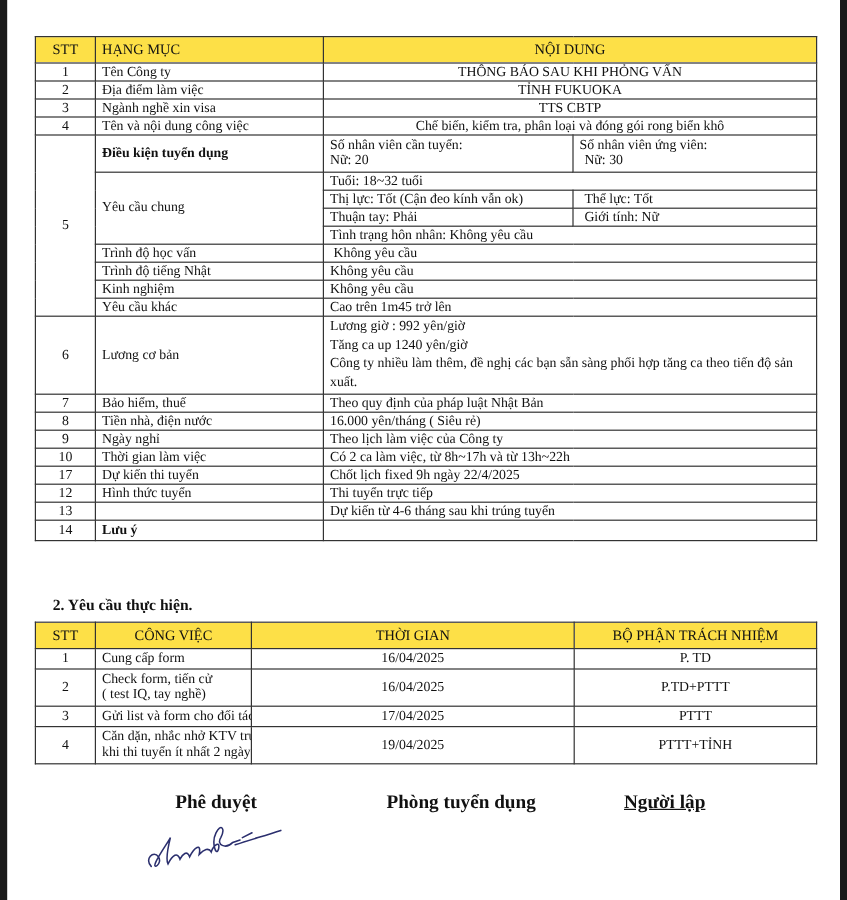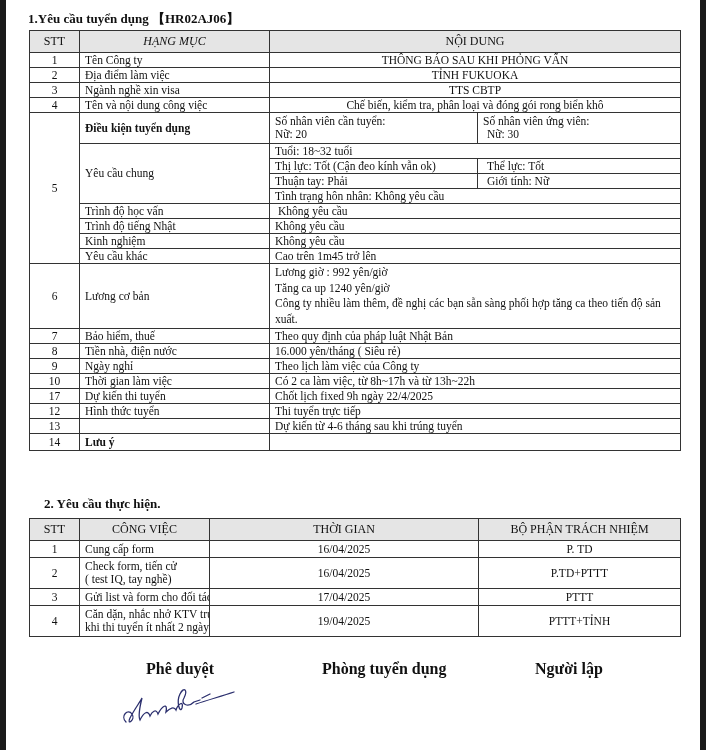--- a/index.html
+++ b/index.html
@@ -18,38 +18,37 @@
     position: absolute; font-weight: bold; font-size: 13px; line-height: 14px;
   }
   table {
     position: absolute; border-collapse: collapse; table-layout: fixed;
     font-size: 11.5px; line-height: 13px;
   }
   td, th {
     border: 1px solid #333; padding: 0 5px; vertical-align: middle;
     font-weight: normal; white-space: nowrap; overflow: hidden;
   }
-  th { background: #e5e5e5; height: 21px; font-size: 12px; }
+  th { background: #fde047; height: 21px; font-size: 12px; }
   .c { text-align: center; }
-  .l { text-align: center; font-style: italic; }
+  .l { text-align: left; }
   .b { font-weight: bold; }
   .wrap { white-space: normal; }
   #t1 { left: 23px; top: 30px; width: 651px; }
   #t2 { left: 23px; top: 518px; width: 651px; }
   #t1 td { height: 14px; }
   #t2 td { height: 16px; }
   .sigrow { position: absolute; top: 660px; font-weight: bold; font-size: 16px; }
   .signature { position: absolute; left: 112px; top: 672px; width: 120px; height: 60px; }
 </style>
 </head>
 <body>
 
 <div class="page">
 
-  <div class="section-title" style="left:22px; top:12px;">1.Yêu cầu tuyển dụng 【HR02AJ06】</div>
 
   <table id="t1">
     <colgroup>
       <col style="width:50px">
         <col style="width:190px">
         <col style="width:208px">
         <col style="width:203px">
     </colgroup>
     <tbody>
         <tr>
@@ -222,18 +221,18 @@
         <div>khi thi tuyển ít nhất 2 ngày</div>
       </td>
       <td class="c">19/04/2025</td>
       <td class="c">PTTT+TỈNH</td>
     </tr>
   </tbody>
     </table>
 
   <div class="sigrow" style="left:140px;">Phê duyệt</div>
   <div class="sigrow" style="left:316px;">Phòng tuyển dụng</div>
-  <div class="sigrow" style="left:529px;">Người lập</div>
+  <div class="sigrow" style="left:514px;text-decoration:underline;">Người lập</div>
 
   <svg class="signature" viewBox="0 0 120 60">
     <path d="M8 50 C2 44, 10 36, 14 42 C18 48, 8 54, 12 46 C16 38, 22 30, 24 26 C22 34, 20 44, 22 48 C26 40, 30 38, 32 44 C34 40, 38 36, 40 42 C44 34, 50 30, 48 40 C52 36, 56 34, 58 38 C60 32, 66 28, 64 36 C62 42, 58 30, 62 22 C66 14, 70 18, 66 26 C62 32, 70 36, 76 30 L82 28 M84 26 L92 22 M78 32 C90 28, 104 24, 116 20" fill="none" stroke="#2b2f6e" stroke-width="1.3" stroke-linecap="round"></path>
   </svg>
 </div>
 
 </body></html>

